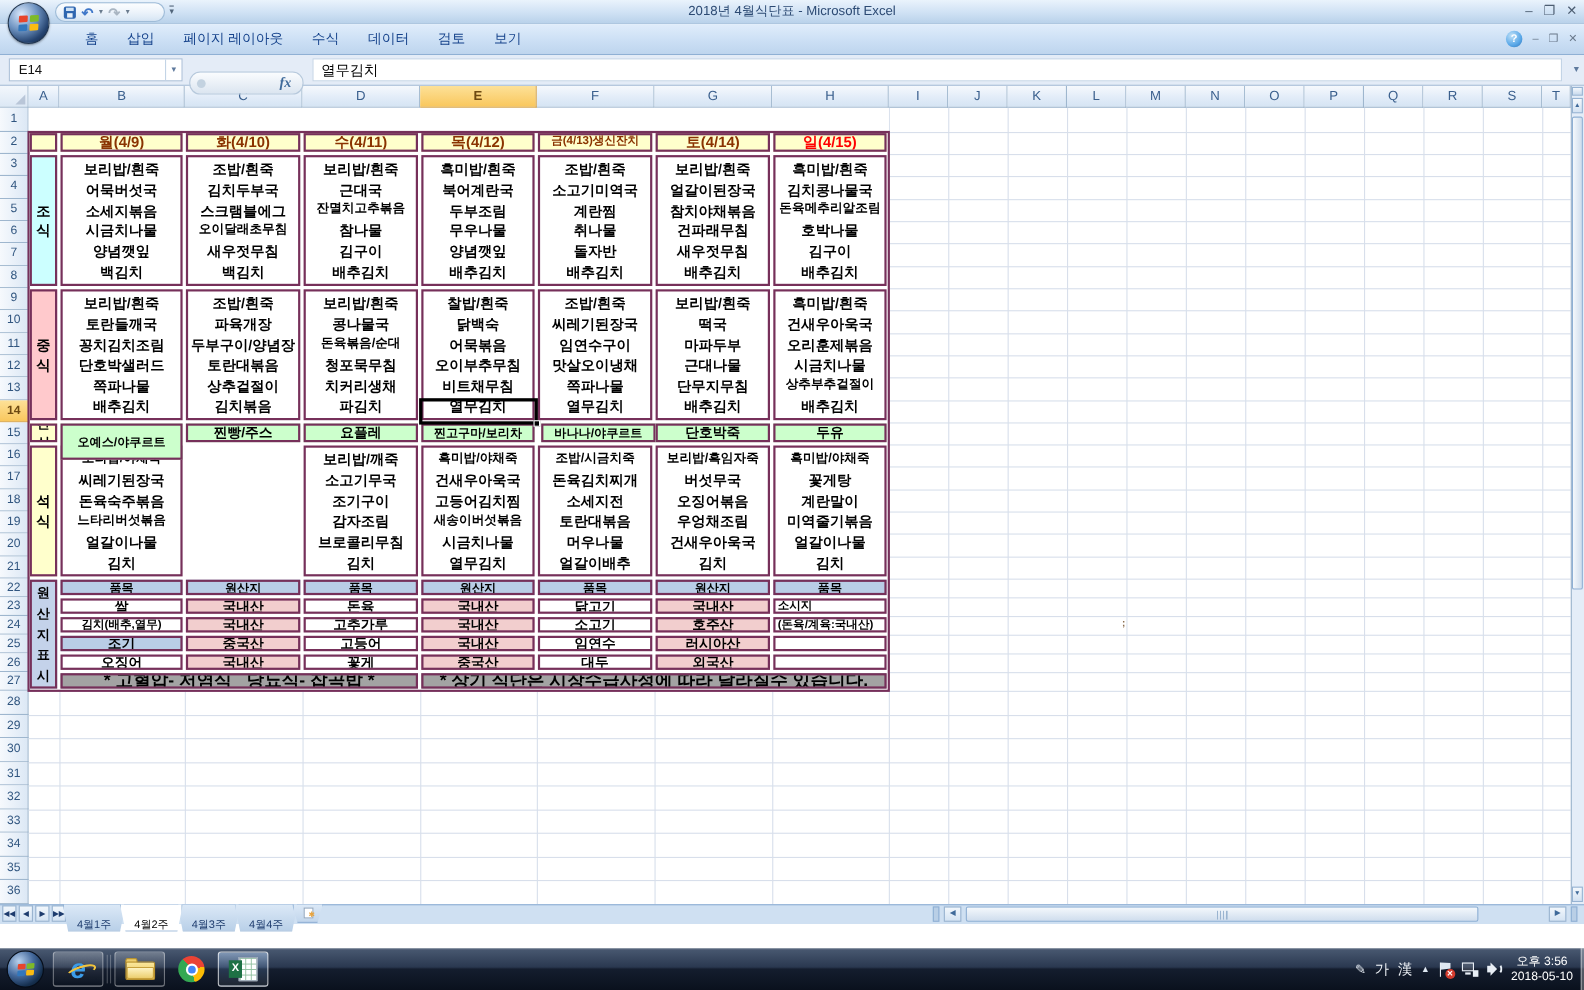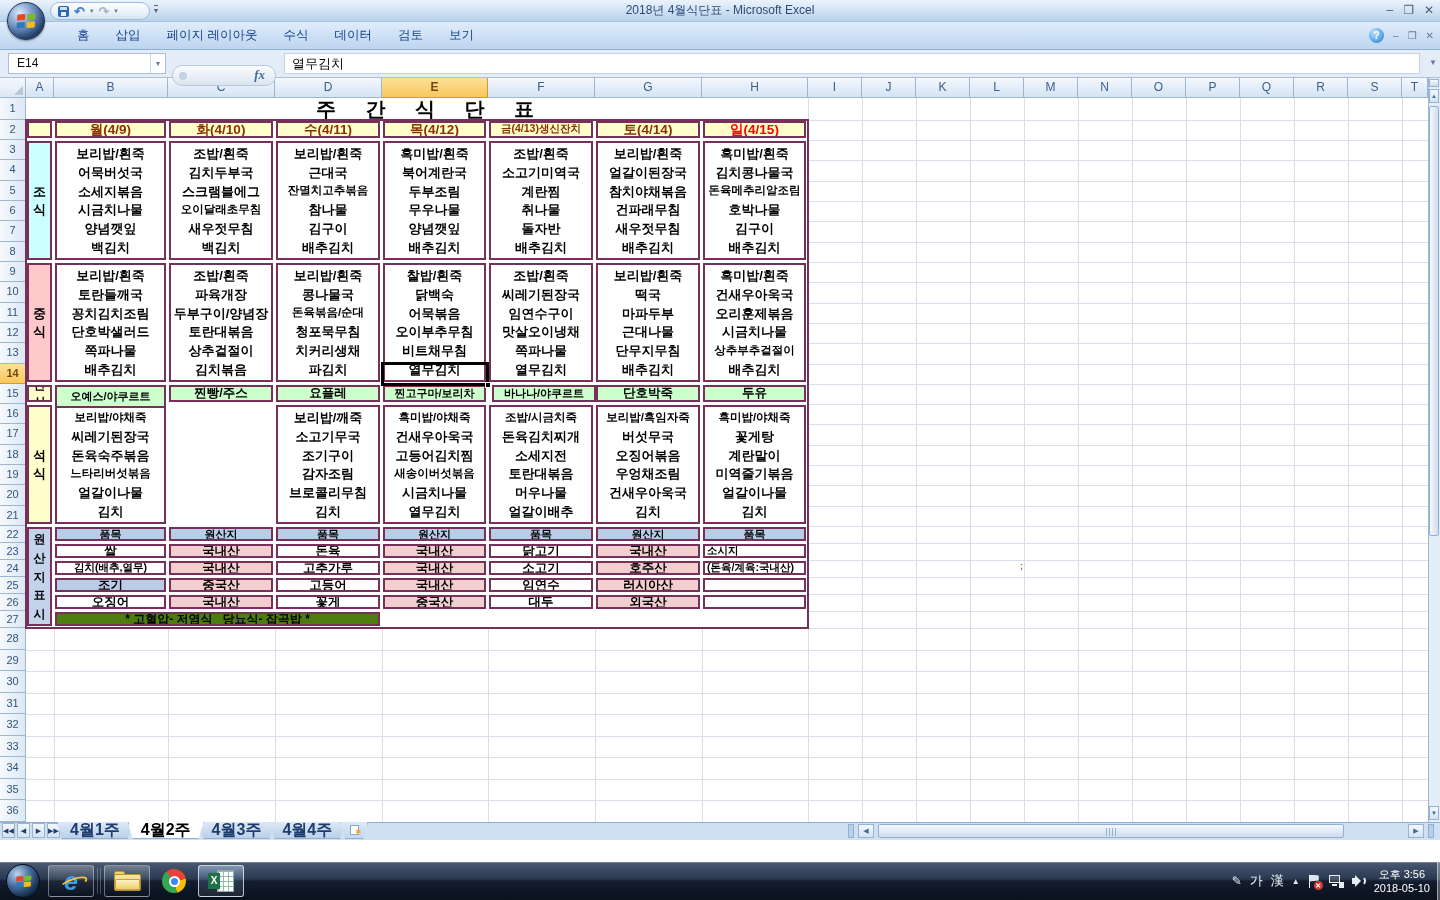--- a/index.html
+++ b/index.html
@@ -78,40 +78,40 @@
   .mi{flex:1;display:flex;align-items:center;justify-content:center;font-size:13px;line-height:1;white-space:nowrap}
   .snackc{background:#ccffcc;font-size:12.5px;display:flex;align-items:center;justify-content:center;white-space:nowrap}
   .snackc.sm{font-size:11px}
   .olab{background:#c4d2ea;display:flex;flex-direction:column;align-items:center;justify-content:space-between;font-size:12px;padding:4px 0;line-height:1}
   .ohdr{background:#b9cde6;font-size:11px;display:flex;align-items:center;justify-content:center}
   .oval{font-size:12.5px;display:flex;align-items:center;justify-content:center;white-space:nowrap}
   .op{background:#f2cece}
   .ob{background:#b9cde6}
   .oval.left{justify-content:flex-start;padding-left:2px;font-size:10.5px}
   .oval.sm{font-size:10.5px}
-  .note{background:#4d7c0f;font-size:12px;display:flex;align-items:center;justify-content:center;white-space:pre}
+  .note{background:#a3a3a3;font-size:16px;display:flex;align-items:center;justify-content:center;white-space:pre}
   .selbox{position:absolute;border:3px solid #000;background:transparent}
   .selhandle{position:absolute;width:6px;height:6px;background:#000;border:1px solid #fff}
   .stray{position:absolute;font-size:9px;color:#8a6d4f;font-weight:bold}
 
   
   .vtrack{position:absolute;left:1428px;top:78px;width:12px;height:744px;background:#e4edf8;border-left:1px solid #9eb6ce;z-index:2}
   .vsplit{position:absolute;left:1429px;top:79px;width:10px;height:8px;background:linear-gradient(#f4f8fc,#c9daed);border:1px solid #96b3d2;z-index:3}
   .varr{position:absolute;left:1429px;width:10px;height:14px;background:linear-gradient(#f4f8fc,#d3e2f2);border:1px solid #96b3d2;
     color:#3f6a9a;font-size:6px;text-align:center;line-height:12px;z-index:3}
   .vthumb{position:absolute;left:1429px;top:106px;width:10px;height:430px;background:linear-gradient(90deg,#f4f8fc,#cfdded);
     border:1px solid #8fb0d4;border-radius:2px;z-index:3}
 
   
   .tabstrip{position:absolute;left:0;top:822px;width:1440px;height:18px;background:#cfe0f2;border-top:1px solid #8fb0d4;z-index:4}
   .tnav{position:absolute;left:2px;top:823px;display:flex;gap:2px;z-index:5}
   .tn{width:13px;height:15px;background:linear-gradient(#f2f7fc,#d4e3f3);border:1px solid #9ab4d0;color:#1e3c6e;
     font-size:7px;display:flex;align-items:center;justify-content:center}
   #tabs{position:absolute;left:62px;top:822px;display:flex;z-index:5}
-  .stab{height:17px;line-height:16px;padding:0 12px;font-size:16px;font-weight:bold;color:#1e3c6e;
+  .stab{height:17px;line-height:16px;padding:12px 12px;font-size:10px;font-weight:normal;color:#1e3c6e;
     background:linear-gradient(#dce9f7,#b9d0e8);border:1px solid #8fb0d4;border-top:none;margin-left:-5px;
     clip-path:polygon(0 0,100% 0,calc(100% - 5px) 100%,5px 100%)}
   .stab.active{background:#fff;color:#000;z-index:6;position:relative}
   .instab{height:17px;width:28px;margin-left:-5px;background:linear-gradient(#dce9f7,#c2d6ec);border:1px solid #8fb0d4;border-top:none;
     clip-path:polygon(0 0,100% 0,calc(100% - 5px) 100%,5px 100%);position:relative}
   .instab .pg{position:absolute;left:9px;top:3px;width:9px;height:10px;background:#fff;border:1px solid #8fa6bf}
   .instab .st{position:absolute;left:14px;top:6px;font-size:7px;color:#e8a33d}
   .hsplit{position:absolute;top:824px;width:6px;height:14px;background:#b9cfe6;border:1px solid #8fb0d4;z-index:5}
   .harr{position:absolute;top:824px;width:16px;height:14px;background:linear-gradient(#f2f7fc,#d4e3f3);border:1px solid #9ab4d0;
     color:#3f6a9a;font-size:7px;text-align:center;line-height:12px;z-index:5}
@@ -305,21 +305,20 @@
       <div class="glh" style="top: 649.5px; left: 26px; width: 1402px;"></div>
       <div class="glh" style="top: 671px; left: 26px; width: 1402px;"></div>
       <div class="glh" style="top: 692.5px; left: 26px; width: 1402px;"></div>
       <div class="glh" style="top: 714px; left: 26px; width: 1402px;"></div>
       <div class="glh" style="top: 735.5px; left: 26px; width: 1402px;"></div>
       <div class="glh" style="top: 757px; left: 26px; width: 1402px;"></div>
       <div class="glh" style="top: 778.5px; left: 26px; width: 1402px;"></div>
       <div class="glh" style="top: 800px; left: 26px; width: 1402px;"></div>
       <div class="glh" style="top: 821.5px; left: 26px; width: 1402px;"></div>
       <div class="backing" style="left: 26px; top: 98px; width: 782px; height: 530px;"></div>
-      <div class="ttl" style="left: 54px; top: 98px; width: 754px; height: 22px;">주 간 식 단 표</div>
       <div class="frame" style="left: 25px; top: 119px; width: 784px; height: 510px;"></div>
       <div class="pcell yhdr" style="left: 27px; top: 121px; width: 25px; height: 17px;"></div>
       <div class="pcell dayhdr" style="left: 55px; top: 121px; width: 111px; height: 17px;">월(4/9)</div>
       <div class="pcell dayhdr" style="left: 169px; top: 121px; width: 104px; height: 17px;">화(4/10)</div>
       <div class="pcell dayhdr" style="left: 276px; top: 121px; width: 104px; height: 17px;">수(4/11)</div>
       <div class="pcell dayhdr" style="left: 383px; top: 121px; width: 103px; height: 17px;">목(4/12)</div>
       <div class="pcell dayhdr shrink" style="left: 489px; top: 121px; width: 104px; height: 17px;">금(4/13)생신잔치</div>
       <div class="pcell dayhdr" style="left: 596px; top: 121px; width: 104px; height: 17px;">토(4/14)</div>
       <div class="pcell dayhdr red" style="left: 703px; top: 121px; width: 103px; height: 17px;">일(4/15)</div>
       <div class="pcell seclab" style="left: 27px; top: 141px; width: 25px; height: 119px; background: rgb(204, 255, 255);">조식</div>
@@ -479,21 +478,21 @@
       </div>
       <div class="pcell mblock" style="left: 703px; top: 405px; width: 103px; height: 119px;">
         <div class="mi" style="font-size: 11.5px;">흑미밥/야채죽</div>
         <div class="mi">꽃게탕</div>
         <div class="mi">계란말이</div>
         <div class="mi">미역줄기볶음</div>
         <div class="mi">얼갈이나물</div>
         <div class="mi">김치</div>
       </div>
       <div class="pcell seclab" style="left: 27px; top: 385px; width: 25px; height: 17px; background: rgb(255, 255, 204); font-size: 12px;">간식</div>
-      <div class="pcell snackc sm" style="left: 55px; top: 385px; width: 111px; height: 23px;">오예스/야쿠르트</div>
+      <div class="pcell snackc sm" style="left: 55px; top: 385px; width: 111px; height: 33px;">오예스/야쿠르트</div>
       <div class="pcell snackc" style="left: 169px; top: 385px; width: 104px; height: 17px;">찐빵/주스</div>
       <div class="pcell snackc" style="left: 276px; top: 385px; width: 104px; height: 17px;">요플레</div>
       <div class="pcell snackc sm" style="left: 383px; top: 385px; width: 103px; height: 17px;">찐고구마/보리차</div>
       <div class="pcell snackc sm" style="left: 492px; top: 385px; width: 104px; height: 17px;">바나나/야쿠르트</div>
       <div class="pcell snackc" style="left: 596px; top: 385px; width: 104px; height: 17px;">단호박죽</div>
       <div class="pcell snackc" style="left: 703px; top: 385px; width: 103px; height: 17px;">두유</div>
       <div class="pcell olab" style="left: 27px; top: 527px; width: 25px; height: 99px;">
         <div>원</div>
         <div>산</div>
         <div>지</div>
@@ -529,20 +528,21 @@
       <div class="pcell oval op" style="left: 596px; top: 578px; width: 104px; height: 14px;">러시아산</div>
       <div class="pcell oval left" style="left: 703px; top: 578px; width: 103px; height: 14px;"></div>
       <div class="pcell oval" style="left: 55px; top: 595px; width: 111px; height: 14px;">오징어</div>
       <div class="pcell oval op" style="left: 169px; top: 595px; width: 104px; height: 14px;">국내산</div>
       <div class="pcell oval" style="left: 276px; top: 595px; width: 104px; height: 14px;">꽃게</div>
       <div class="pcell oval op" style="left: 383px; top: 595px; width: 103px; height: 14px;">중국산</div>
       <div class="pcell oval" style="left: 489px; top: 595px; width: 104px; height: 14px;">대두</div>
       <div class="pcell oval op" style="left: 596px; top: 595px; width: 104px; height: 14px;">외국산</div>
       <div class="pcell oval left" style="left: 703px; top: 595px; width: 103px; height: 14px;"></div>
       <div class="pcell note" style="left: 55px; top: 612px; width: 325px; height: 14px;">* 고혈압- 저염식   당뇨식- 잡곡밥 *</div>
+      <div class="pcell note" style="left: 383px; top: 612px; width: 423px; height: 14px;">* 상기 식단은 시장수급사정에 따라 달라질수 있습니다.</div>
       <div class="selbox" style="left: 381px; top: 362px; width: 108px; height: 24px;"></div>
       <div class="selhandle" style="left: 485px; top: 382px;"></div>
       <div class="stray" style="left: 1020px; top: 561px;">;</div>
     </div>
 
   <div class="titlebar">
     <span class="title-text">2018년 4월식단표  -  Microsoft Excel</span>
     <div class="winctl">
       <span>–</span>
       <span>❐</span>

